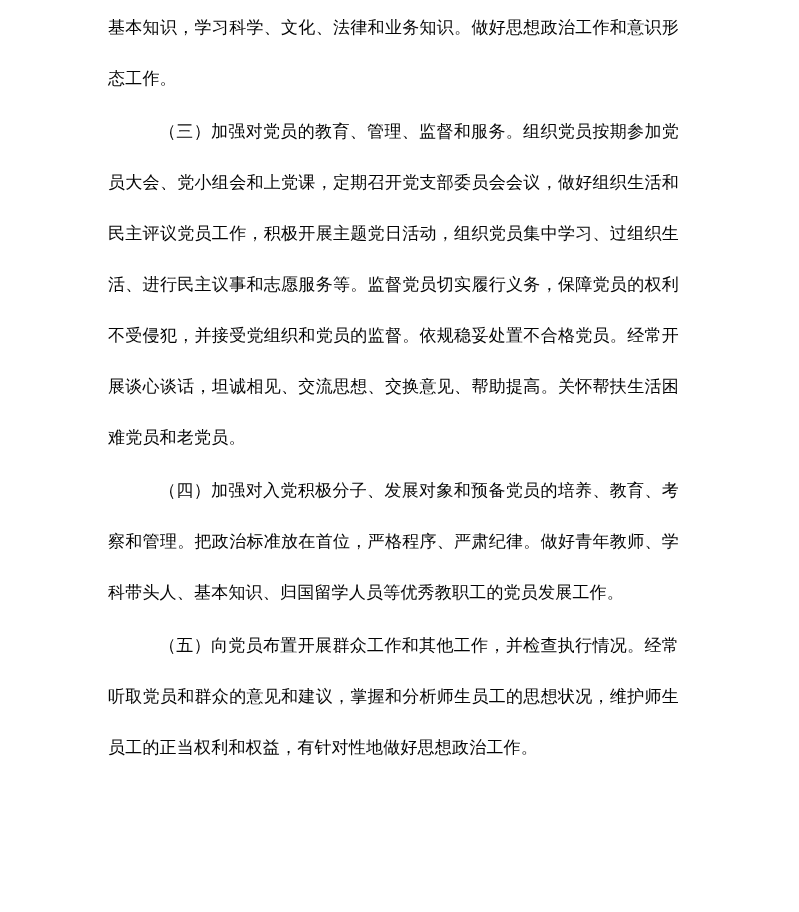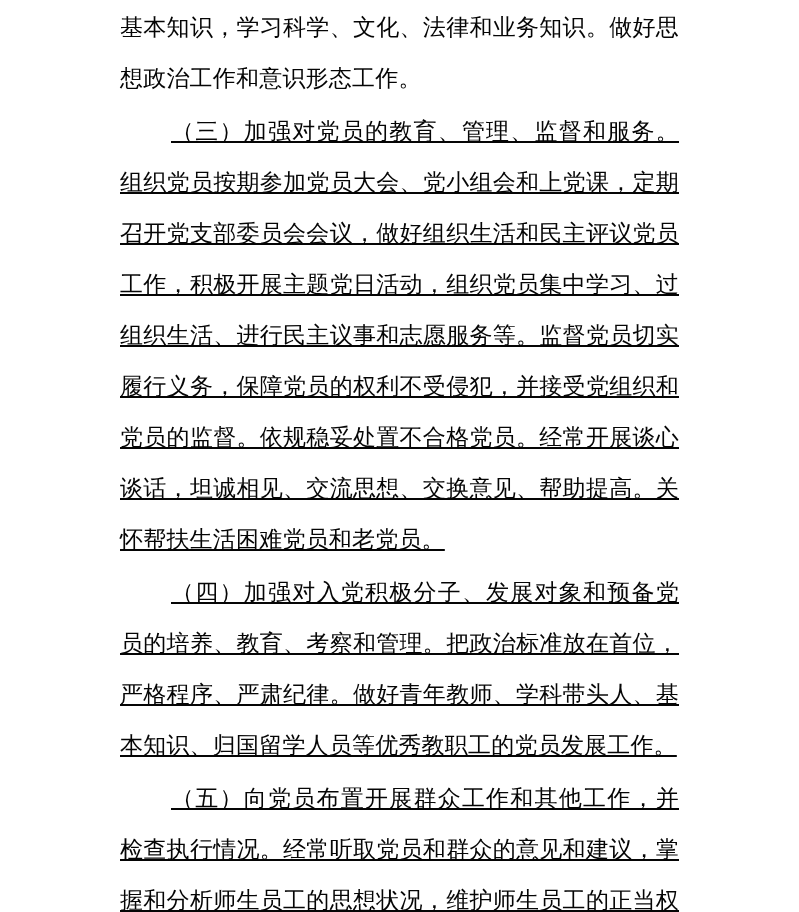--- a/index.html
+++ b/index.html
@@ -18,32 +18,31 @@
     width: 799px;
     height: 912px;
     box-sizing: border-box;
     padding: 0 120px 0 108px;
     position: relative;
   }
   .doc-body {
     padding-top: 2px;
   }
   p.para {
-    margin: 0 0 2px 12px;
-    font-size: 23px;
+    margin: 0 0 2px 0;
+    font-size: 17px;
     line-height: 51px;
     text-align: justify;
     text-justify: inter-ideograph;
     letter-spacing: 0.2px;
     font-family: "DejaVu Serif", "Liberation Serif", serif;
     color: #050505;
   }
   p.indent {
     text-indent: 51px;
-    text-decoration: underline;
   }
   p.cont {
     text-indent: 0;
   }
 </style>
 </head>
 <body>
 
 <div class="page">
   <div class="doc-body">

